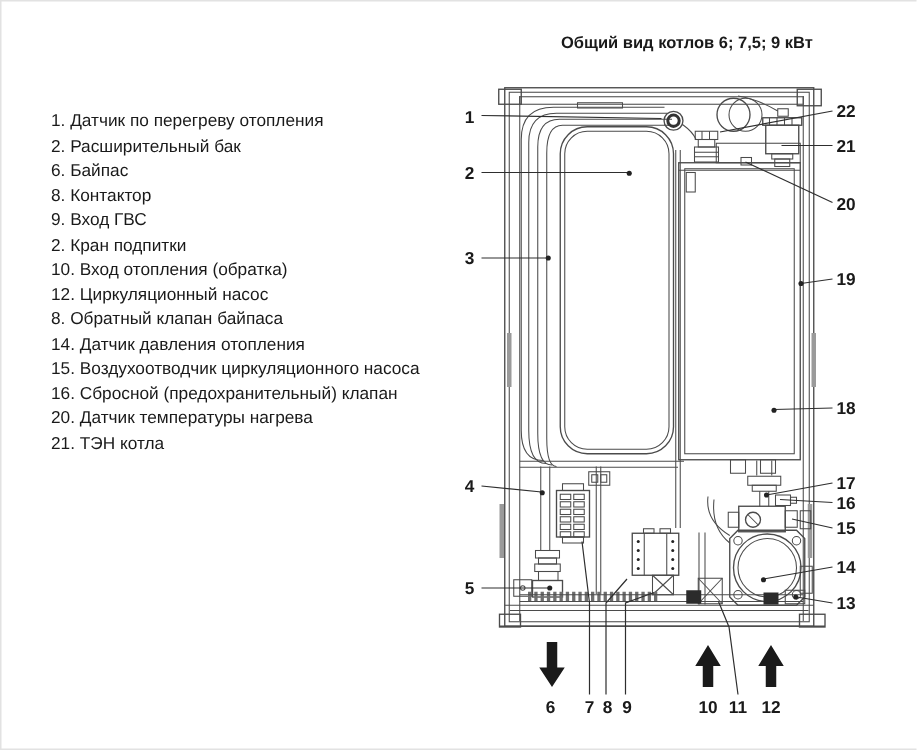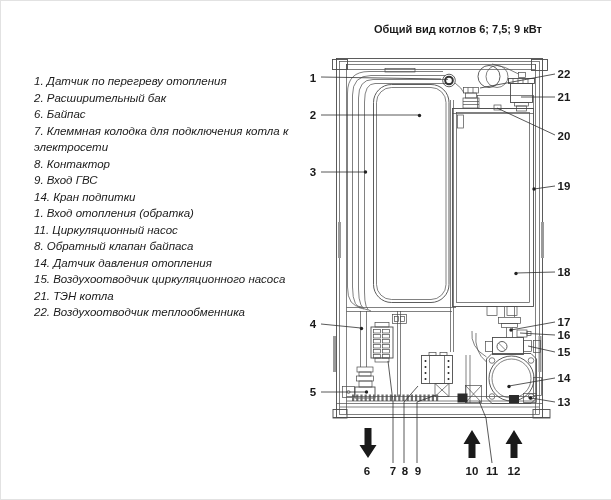--- a/index.html
+++ b/index.html
@@ -1,21 +1,21 @@
 <!DOCTYPE html>
 <html><head>
 <meta charset="utf-8">
 <style>
   html,body{margin:0;padding:0;background:#fff;}
   #page{position:relative;width:611px;height:500px;background:#fff;overflow:hidden;
         font-family:"Liberation Sans","DejaVu Sans",sans-serif;color:#1a1a1a;
         box-shadow:inset 0 0 0 1px #e2e2e2;padding-left:36px;}
   #title{position:absolute;left:374px;top:23px;font-size:11px;font-weight:700;white-space:nowrap;}
   #legend{position:absolute;left:34px;top:73px;width:278px;font-size:11.5px;line-height:16.5px;}
-  .legend-item{white-space:pre-line;font-style:italic;}
+  .legend-item{white-space:pre-line;}
   #dwg{position:absolute;left:0;top:0;}
   .lw{stroke:#4b4b4b;stroke-width:0.9;fill:none;}
   .lw2{stroke:#4b4b4b;stroke-width:0.7;fill:none;}
   .leader{stroke:#2e2e2e;stroke-width:0.8;fill:none;}
   .dot{fill:#222;stroke:none;}
   .callout{font-family:"Liberation Sans","DejaVu Sans",sans-serif;font-size:11.5px;font-weight:700;
            fill:#1a1a1a;text-anchor:middle;}
   .slot{fill:#9a9a9a;stroke:none;}
   .dark{fill:#2b2b2b;stroke:none;}
   .arrow{fill:#1a1a1a;stroke:none;}
@@ -24,32 +24,31 @@
 <body>
 
 <div id="page">
 
   <div id="title">Общий вид котлов 6; 7,5; 9 кВт</div>
 
   <div id="legend">
       <div class="legend-item">1. Датчик по перегреву отопления</div>
       <div class="legend-item">2. Расширительный бак</div>
       <div class="legend-item">6. Байпас</div>
-      <div class="legend-item">7. Клеммная колодка для подключения котла к
-электросети</div>
       <div class="legend-item">8. Контактор</div>
       <div class="legend-item">9. Вход ГВС</div>
-      <div class="legend-item">14. Кран подпитки</div>
-      <div class="legend-item">1. Вход отопления (обратка)</div>
-      <div class="legend-item">11. Циркуляционный насос</div>
+      <div class="legend-item">2. Кран подпитки</div>
+      <div class="legend-item">10. Вход отопления (обратка)</div>
+      <div class="legend-item">12. Циркуляционный насос</div>
       <div class="legend-item">8. Обратный клапан байпаса</div>
       <div class="legend-item">14. Датчик давления отопления</div>
       <div class="legend-item">15. Воздухоотводчик циркуляционного насоса</div>
+      <div class="legend-item">16. Сбросной (предохранительный) клапан</div>
+      <div class="legend-item">20. Датчик температуры нагрева</div>
       <div class="legend-item">21. ТЭН котла</div>
-      <div class="legend-item">22. Воздухоотводчик теплообменника</div>
     </div>
 
   <svg id="dwg" width="611" height="500" viewBox="0 0 611 500" xmlns="http://www.w3.org/2000/svg">
 
     <g>
       <rect class="lw" x="336.5" y="58.5" width="206" height="359"></rect>
       <rect class="lw2" x="339.5" y="61.5" width="200" height="353"></rect>
       <line class="lw2" x1="346.5" y1="64" x2="346.5" y2="414"></line>
       <line class="lw2" x1="535.5" y1="64" x2="535.5" y2="414"></line>
       <rect class="lw2" x="346.5" y="64.5" width="189" height="5"></rect>

